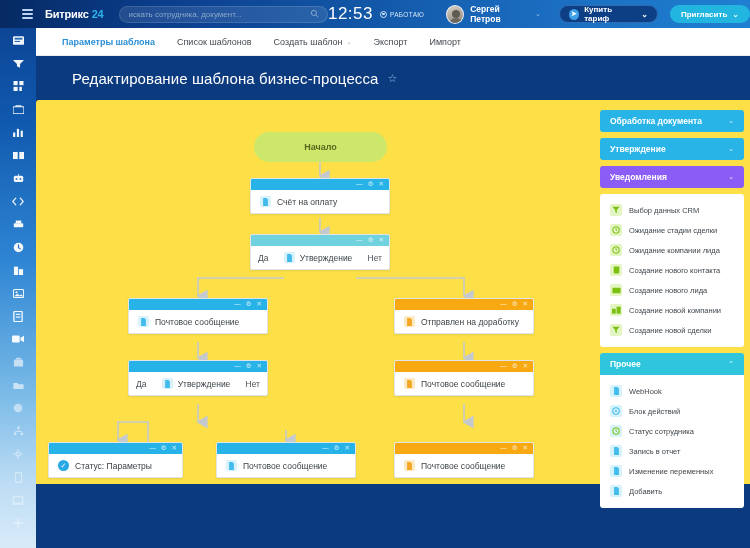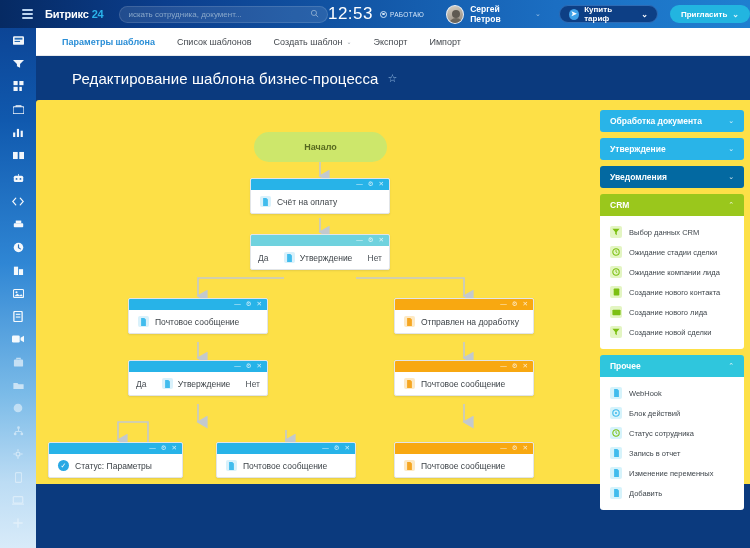--- a/index.html
+++ b/index.html
@@ -119,21 +119,21 @@
     display:flex;align-items:center;justify-content:center;color:#57691f;font-size:9px;font-weight:bold;
   }
 
   
   #rightpanel{position:absolute;right:6px;top:110px;width:144px;z-index:10;}
   .grp{margin-bottom:6px;border-radius:3px;overflow:hidden;}
   .grp-head{height:22px;display:flex;align-items:center;justify-content:space-between;padding:0 10px;cursor:pointer;}
   .grp-head .gt{color:#fff;font-size:8.5px;font-weight:bold;}
   .grp-head .gc{color:rgba(255,255,255,.85);font-size:7px;}
   .grp.c-blue   .grp-head{background:#29b4e8}
-  .grp.c-teal   .grp-head{background:#0369a1}
+  .grp.c-teal   .grp-head{background:#8b5cf6}
   .grp.c-green  .grp-head{background:#9ac71c}
   .grp.c-gray   .grp-head{background:#a6b0ba}
   .grp.c-cyan   .grp-head{background:#2fc6dd}
   .grp-body{background:#fff;padding:6px 0 7px 0;}
   .gitem{display:flex;align-items:center;gap:7px;padding:4px 10px;cursor:pointer;}
   .gitem .gl{font-size:7.5px;color:#3f464c;white-space:nowrap;}
   .gi{width:12px;height:12px;border-radius:2px;display:flex;align-items:center;justify-content:center;flex:0 0 auto;}
   .gi.g-green{background:#e3f5c2}
   .gi.g-cyan{background:#d6f3fb}
   .gi svg{display:block}
@@ -536,24 +536,20 @@
         <span class="gc">⌄</span>
       </div>
     </div>
     <div class="grp c-teal">
       <div class="grp-head">
         <span class="gt">Уведомления</span>
         <span class="gc">⌄</span>
       </div>
     </div>
     <div class="grp c-green">
-      <div class="grp-head">
-        <span class="gt">CRM</span>
-        <span class="gc">⌃</span>
-      </div>
       <div class="grp-body">
         <div class="gitem">
           <span class="gi g-green">
             <svg width="8" height="8" viewBox="0 0 10 10">
               <path d="M0.5 1h9L6 5v4L4 7.6V5z" fill="#7cc012"></path>
             </svg>
           </span>
           <span class="gl">Выбор данных CRM</span>
         </div>
         <div class="gitem">
@@ -585,20 +581,29 @@
         <div class="gitem">
           <span class="gi g-green">
             <svg width="9" height="7" viewBox="0 0 11 8">
               <rect x="0.5" y="0.5" width="10" height="7" rx="1" fill="#7cc012"></rect>
             </svg>
           </span>
           <span class="gl">Создание нового лида</span>
         </div>
         <div class="gitem">
           <span class="gi g-green">
+            <svg width="9" height="8" viewBox="0 0 11 9">
+              <rect x="0" y="3" width="4.6" height="6" fill="#7cc012"></rect>
+              <rect x="5.6" y="0.5" width="5" height="8.5" fill="#7cc012"></rect>
+            </svg>
+          </span>
+          <span class="gl">Создание новой компании</span>
+        </div>
+        <div class="gitem">
+          <span class="gi g-green">
             <svg width="8" height="8" viewBox="0 0 10 10">
               <path d="M0.5 1h9L6 5v4L4 7.6V5z" fill="#7cc012"></path>
             </svg>
           </span>
           <span class="gl">Создание новой сделки</span>
         </div>
       </div>
     </div>
     <div class="grp c-cyan">
       <div class="grp-head">

